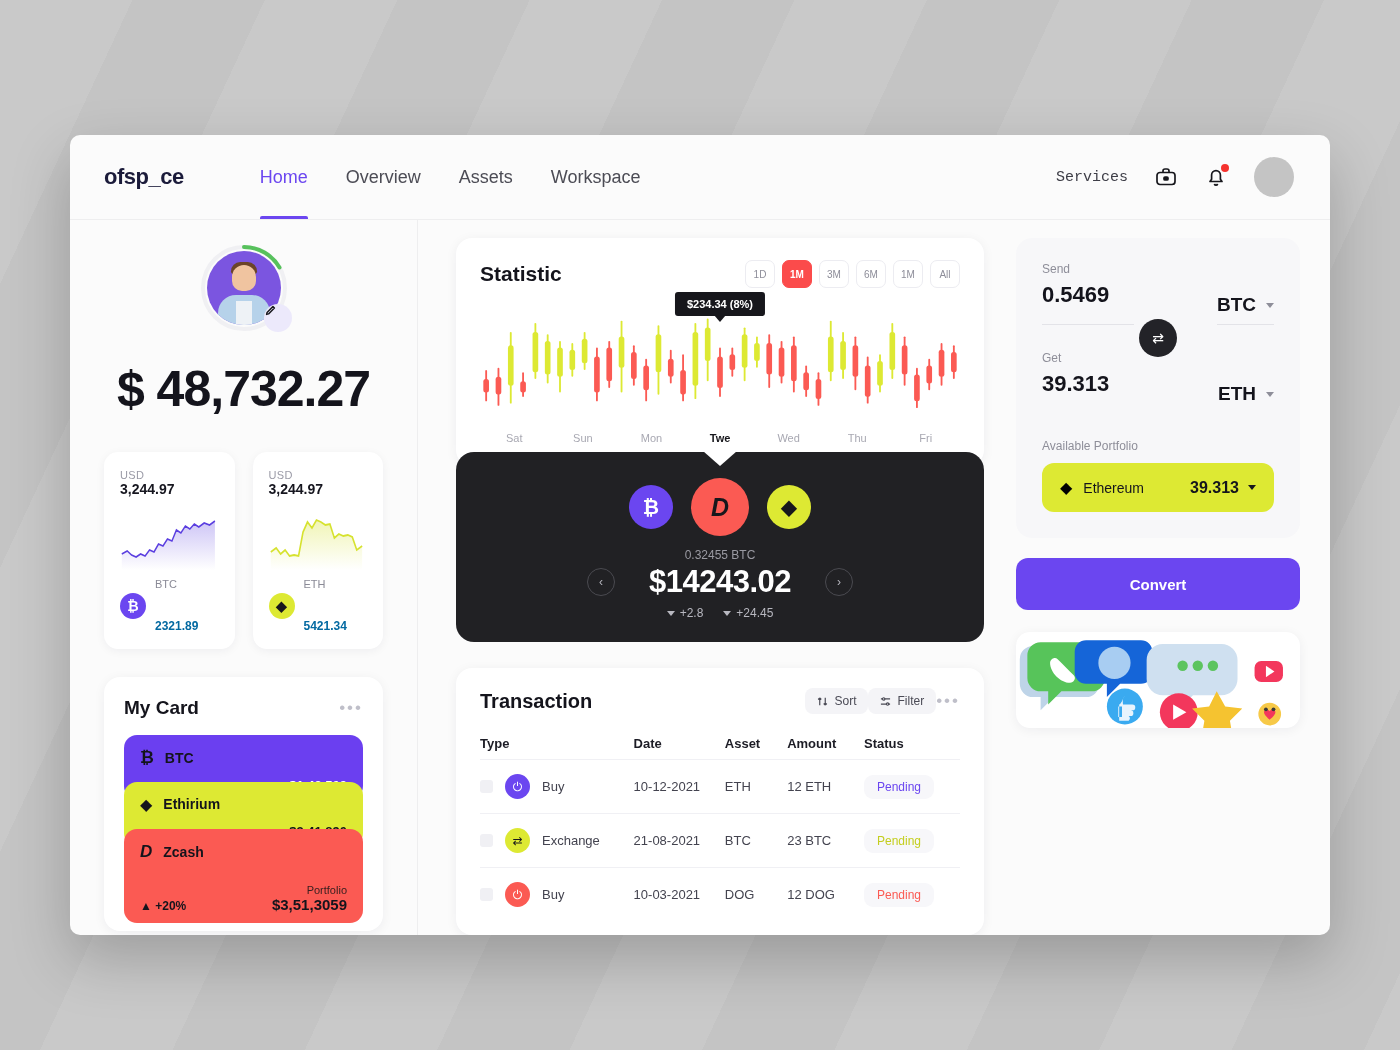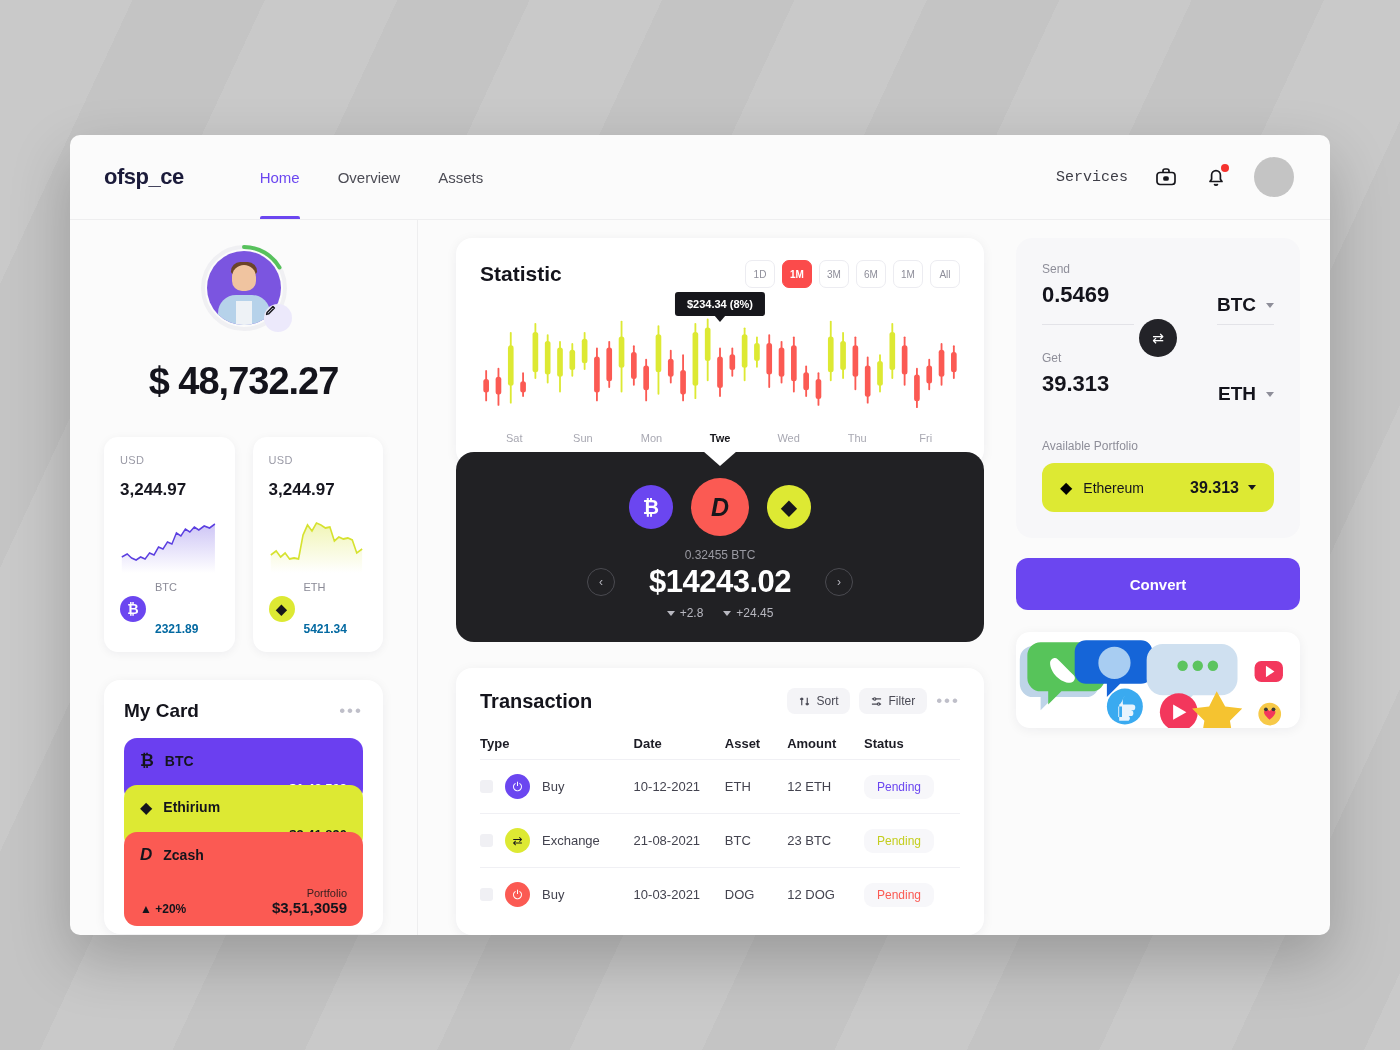--- a/index.html
+++ b/index.html
@@ -31,21 +31,21 @@
     padding: 0 36px 0 34px;
     border-bottom: 1px solid #eeeeef;
     position: relative;
   }
   .logo {
     font-size: 22px; font-weight: 700; color: #1b1b3a;
     letter-spacing: -.5px; margin-right: 76px;
   }
   .nav { display: flex; gap: 38px; align-items: center; height: 100%; }
   .nav-item {
-    font-size: 15px; color: #4c4c55; cursor: pointer;
+    font-size: 18px; color: #4c4c55; cursor: pointer;
     height: 100%; display: flex; align-items: center; position: relative;
   }
   .nav-item.active { color: #6b46f0; }
   .nav-item.active::after {
     content: ""; position: absolute; left: 0; right: 0; bottom: 0;
     height: 3px; background: #6b46f0; border-radius: 2px 2px 0 0;
   }
   .topbar-right {
     margin-left: auto; display: flex; align-items: center; gap: 26px;
   }
@@ -94,31 +94,31 @@
     position: absolute; left: 50%; bottom: -6px; transform: translateX(-50%);
     width: 16px; height: 30px; background: #eef2f6;
   }
   .edit-badge {
     position: absolute; right: -2px; bottom: 2px;
     width: 28px; height: 28px; border-radius: 50%;
     background: #ece9fb; display: flex; align-items: center; justify-content: center;
     cursor: pointer;
   }
   .balance {
-    margin-top: 26px; font-size: 38px; font-weight: 700;
+    margin-top: 26px; font-size: 50px; font-weight: 700;
     color: #14141c; letter-spacing: -1px;
   }
 
   .mini-cards { display: flex; gap: 18px; margin-top: 34px; }
   .mini-card {
     flex: 1; background: #ffffff; border-radius: 14px;
     padding: 17px 16px 15px; box-shadow: 0 2px 10px rgba(25,25,50,.055);
   }
   .mc-cur { font-size: 11px; color: #9a9aa6; letter-spacing: .4px; }
-  .mc-val { font-size: 17px; font-weight: 700; color: #16161f; margin-top: 14px; }
+  .mc-val { font-size: 14px; font-weight: 700; color: #16161f; margin-top: 0; }
   .mc-spark { height: 62px; margin: 11px 0 8px; }
   .mc-foot { display: flex; align-items: center; gap: 9px; }
   .coin-dot {
     width: 26px; height: 26px; border-radius: 50%;
     display: flex; align-items: center; justify-content: center;
     font-size: 14px; font-weight: 700;
   }
   .mc-sym { font-size: 11px; color: #8a8a96; line-height: 1.25; }
   .mc-amt { font-size: 12px; font-weight: 700; color: #0369a1; line-height: 1.25; margin-top: 27px; }
 
@@ -206,21 +206,21 @@
     width: 0; height: 0; border-left: 4px solid transparent;
     border-right: 4px solid transparent; border-top: 5px solid #b8b8c0;
   }
 
   .tx-card {
     background: #fff; border-radius: 16px; margin-top: 26px;
     padding: 20px 24px 14px; box-shadow: 0 2px 12px rgba(25,25,50,.06);
   }
   .tx-head { display: flex; align-items: center; justify-content: space-between; }
   .tx-title { font-size: 20px; font-weight: 700; color: #14141c; }
-  .tx-actions { display: flex; align-items: center; gap: 9px; }
+  .tx-actions { display: flex; align-items: center; gap: 0; }
   .pill {
     background: #f4f4f7; border: none; border-radius: 8px; padding: 6px 12px;
     font-size: 12px; color: #4a4a55; cursor: pointer;
     display: flex; align-items: center; gap: 6px;
   }
   table { width: 100%; border-collapse: collapse; margin-top: 14px; }
   th {
     text-align: left; font-size: 13px; font-weight: 700; color: #1c1c25;
     padding: 8px 0; 
   }
@@ -299,20 +299,21 @@
 <div class="bg-stripes"></div>
 
 <div class="window">
 
   <div class="topbar">
     <div class="logo">ofsp_ce</div>
     <div class="nav">
       <div class="nav-item active">Home</div>
       <div class="nav-item">Overview</div>
       <div class="nav-item">Assets</div>
+      <div class="nav-item">Workspace</div>
     </div>
     <div class="topbar-right">
       <div class="services-link">Services</div>
       <div class="icon-btn">
         <svg width="24" height="24" viewBox="0 0 24 24" fill="none" stroke="#17171c" stroke-width="1.7">
           <rect x="3" y="7.5" width="18" height="12" rx="3"></rect>
           <path d="M9 7.5V6a2 2 0 0 1 2-2h2a2 2 0 0 1 2 2v1.5"></path>
           <rect x="10" y="12" width="4" height="3" rx="1" fill="#17171c"></rect>
         </svg>
       </div>

